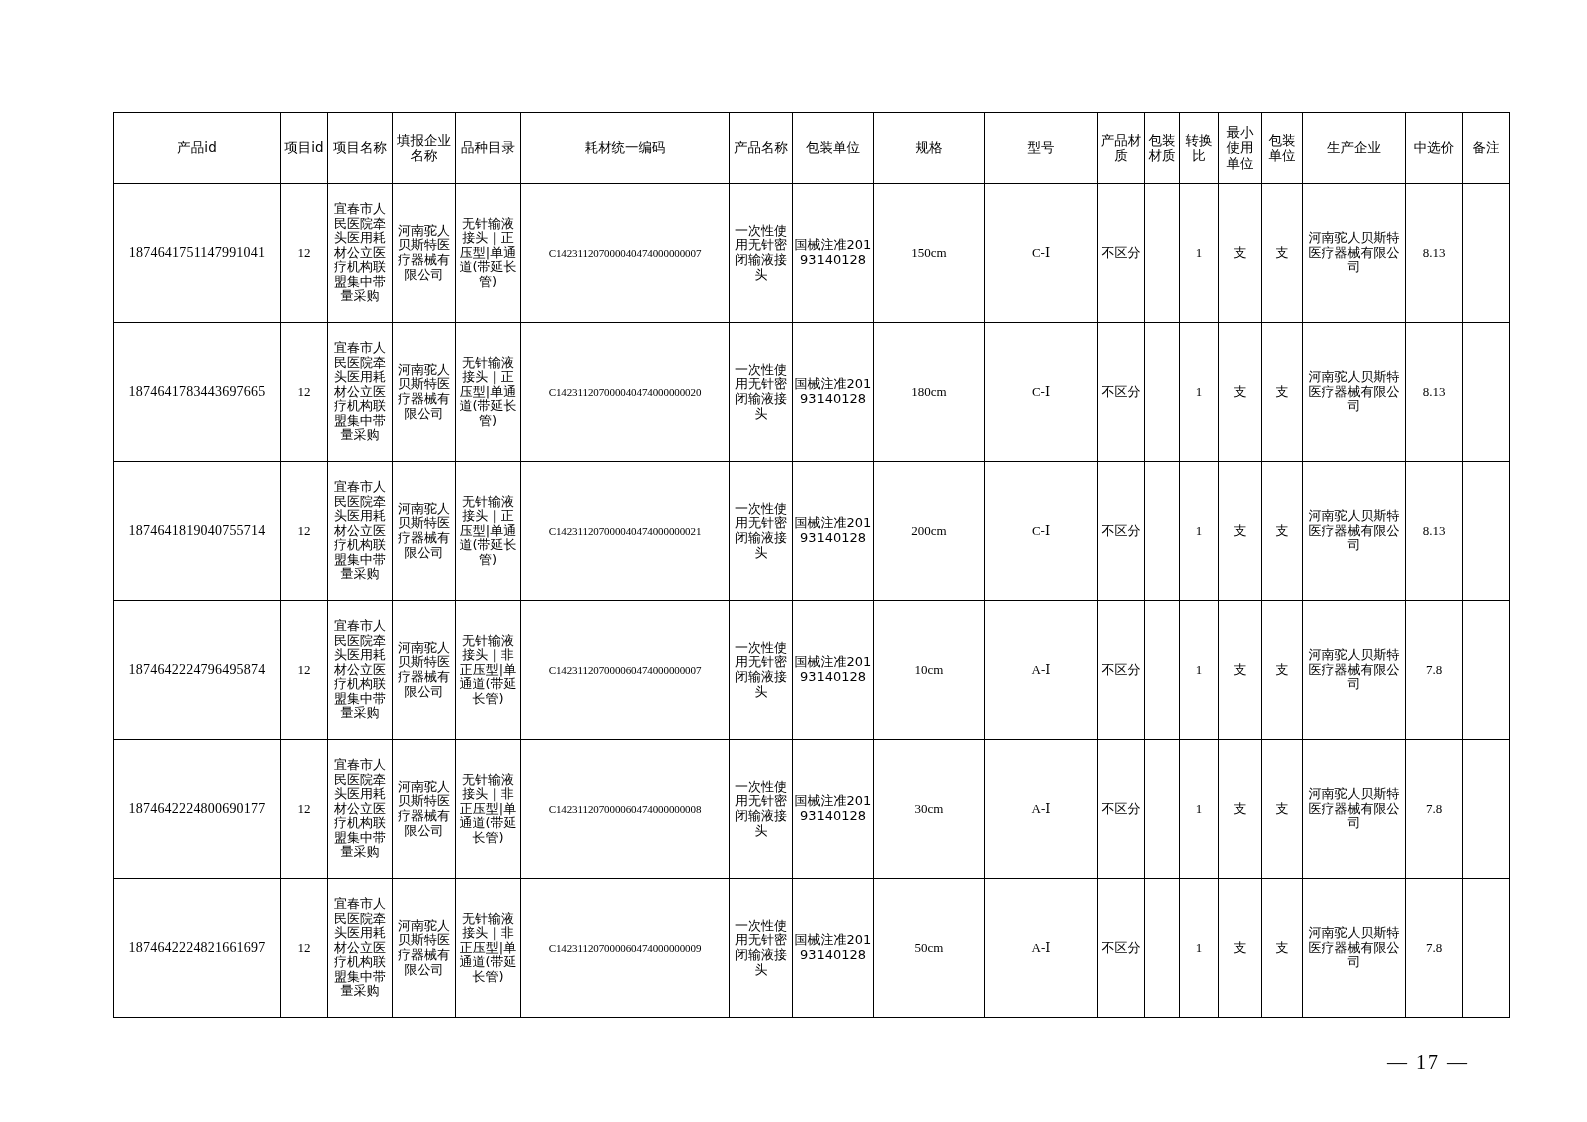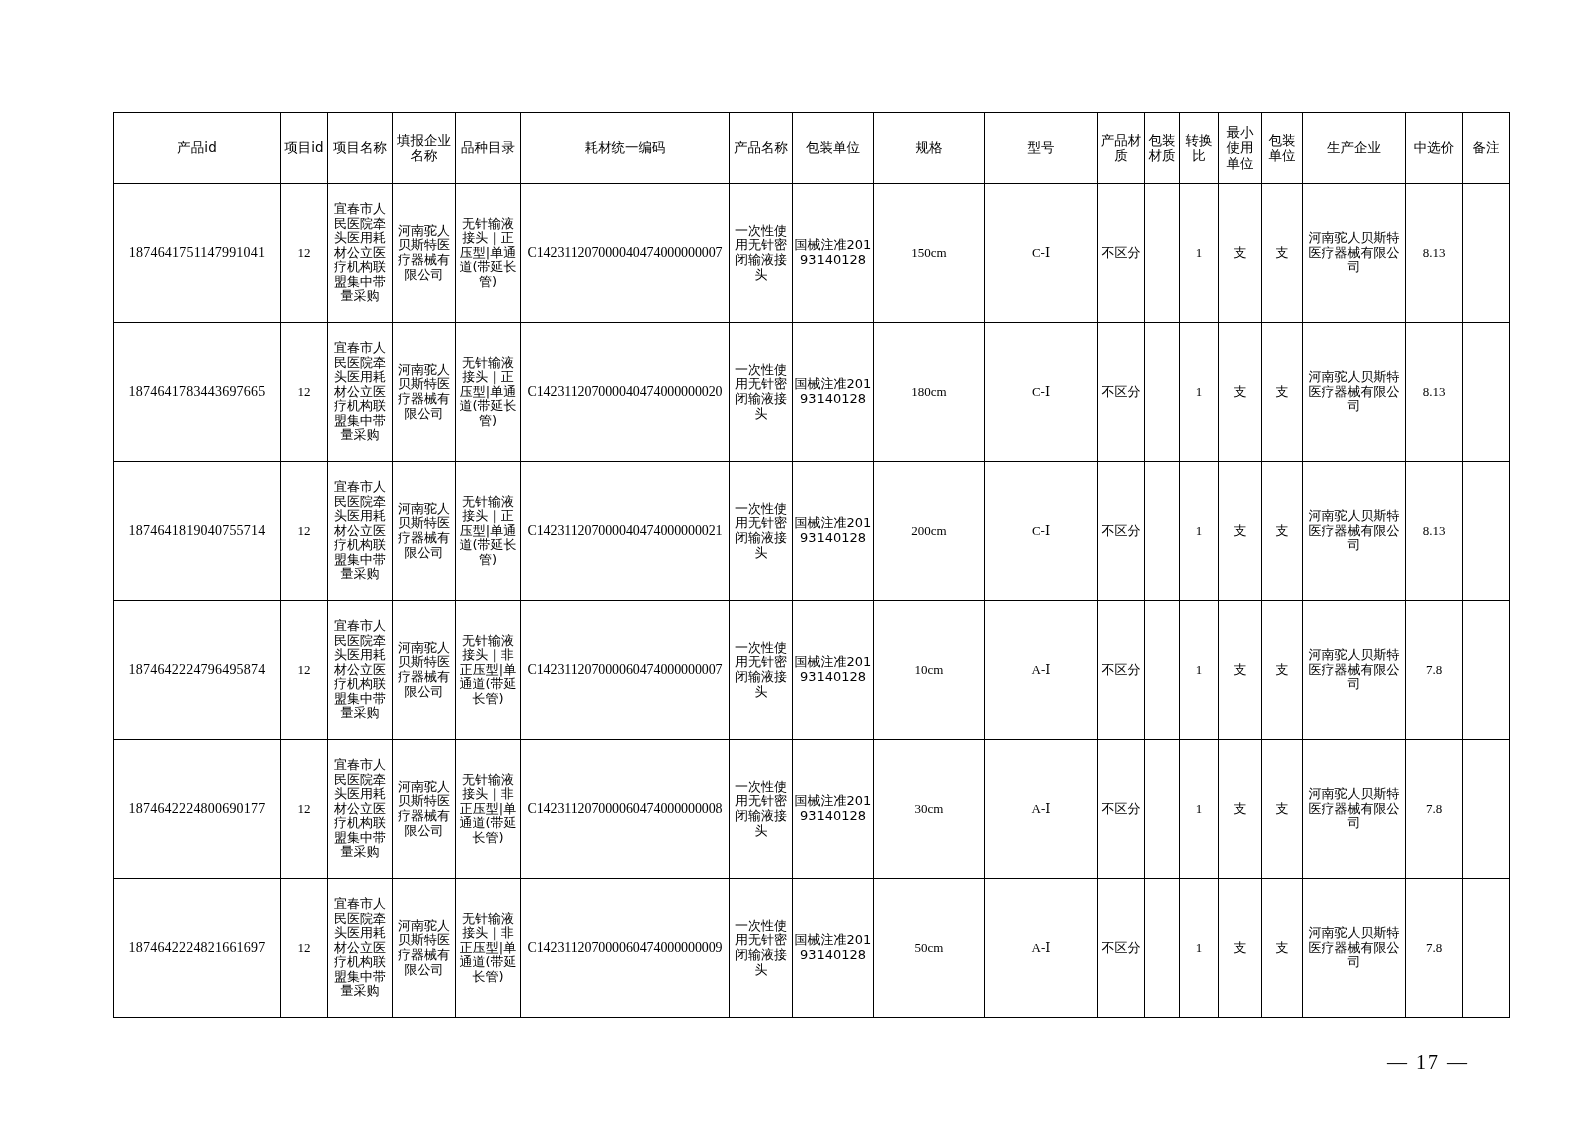--- a/index.html
+++ b/index.html
@@ -51,21 +51,21 @@
   }
   tbody td {
     font-size: 13px;
     height: 134px;
   }
   .c-id      { width: 164px; font-family: "Liberation Serif", serif; font-size: 14px; letter-spacing: 0.2px;}
   .c-pid     { width: 44px; }
   .c-pname   { width: 62px; margin-left: 16px; }
   .c-ent     { width: 60px; }
   .c-cat     { width: 62px; }
-  .c-code    { width: 206px; font-size: 14px; letter-spacing: -0.1px; }
+  .c-code    { width: 206px; font-size: 11px; letter-spacing: -0.1px; }
   .c-prod    { width: 60px; }
   .c-reg     { width: 78px; }
   .c-spec    { width: 108px; }
   .c-model   { width: 110px; }
   .c-mat     { width: 44px; }
   .c-pkgmat  { width: 32px; border-radius: 10px; }
   .c-ratio   { width: 36px; margin-top: 8px; }
   .c-minunit { width: 40px; }
   .c-pkgunit { width: 38px; }
   .c-maker   { width: 100px; margin-top: 40px; }

